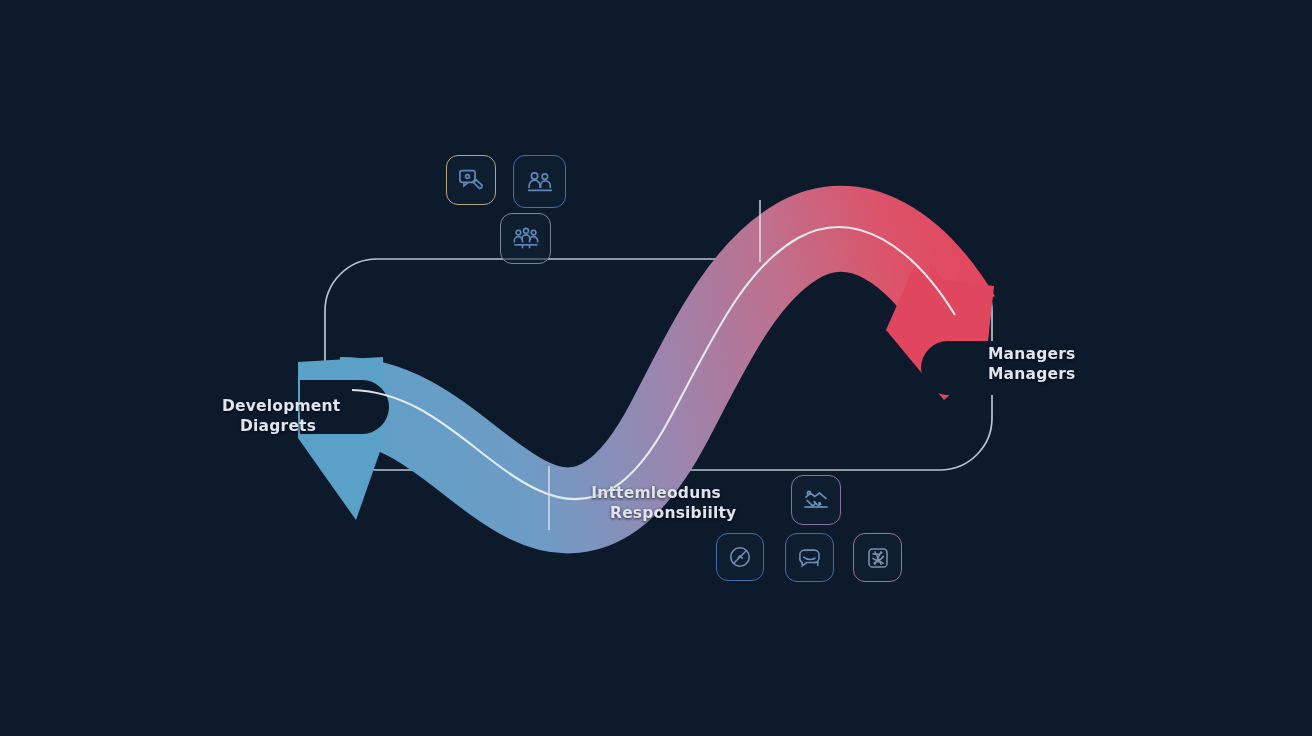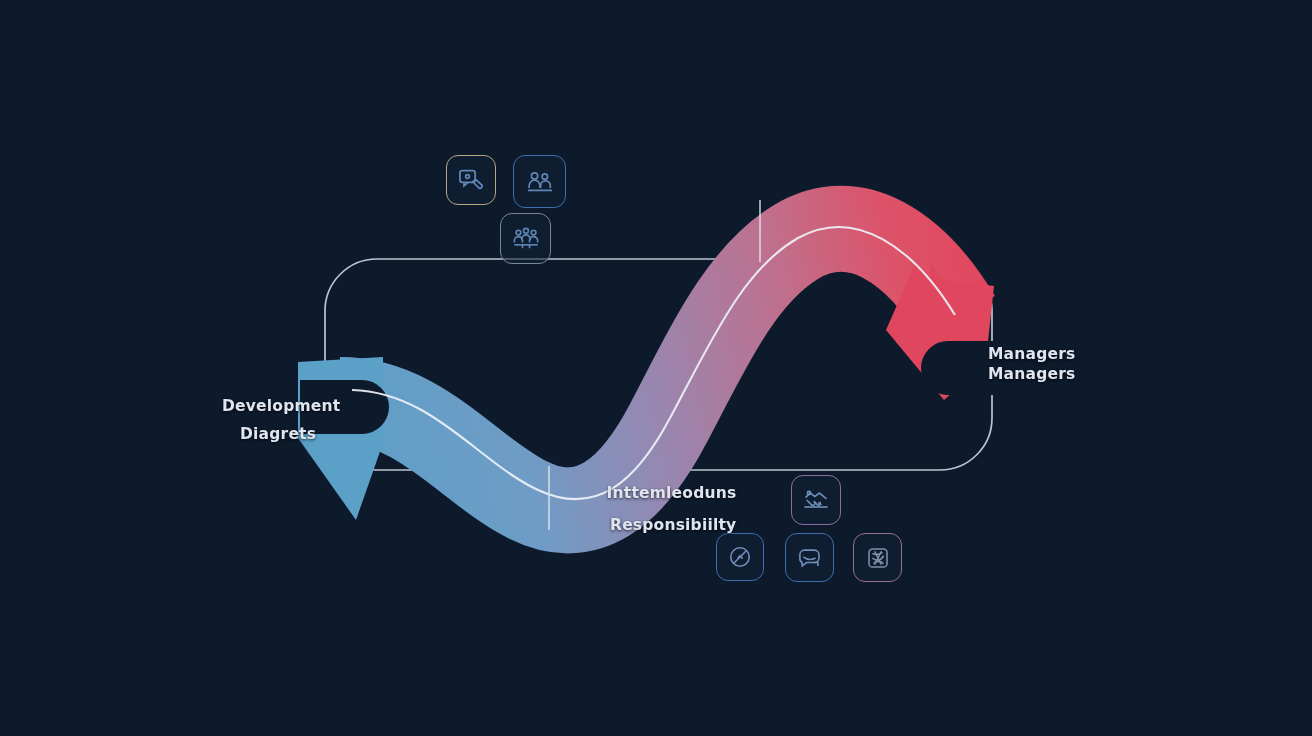--- a/index.html
+++ b/index.html
@@ -34,27 +34,27 @@
     line-height: 20px;
     letter-spacing: 0.2px;
     text-shadow: 0 1px 3px rgba(0,0,0,0.75);
     white-space: nowrap;
     pointer-events: none;
   }
   .label .l2 { display: block; }
   .label .l1 { display: block; }
 
   #label-left        { left: 222px; top: 396px; text-align: left; }
-  #label-left .l2    { padding-left: 18px; margin-top: 8px; }
+  #label-left .l2    { padding-left: 18px; }
   #label-right       { left: 988px; top: 344px; text-align: left; }
   #label-right .l2   { padding-left: 0px; }
   #label-top         { left: 592px; top: 221px; text-align: left; }
   #label-top .l2     { padding-left: 52px; }
-  #label-bottom      { left: 576px; top: 483px; text-align: right; }
-  #label-bottom .l2  { padding-left: 34px; margin-top: 12px; }
+  #label-bottom      { left: 576px; top: 483px; text-align: center; }
+  #label-bottom .l2  { padding-left: 34px; }
 
   .tile {
     position: absolute;
     border-radius: 12px;
     border: 1.6px solid #3a4a60;
     background: rgba(17,32,52,0.55);
     box-sizing: border-box;
   }
   .tile svg { position: absolute; left: 50%; top: 50%; transform: translate(-50%,-50%); }
 </style>

